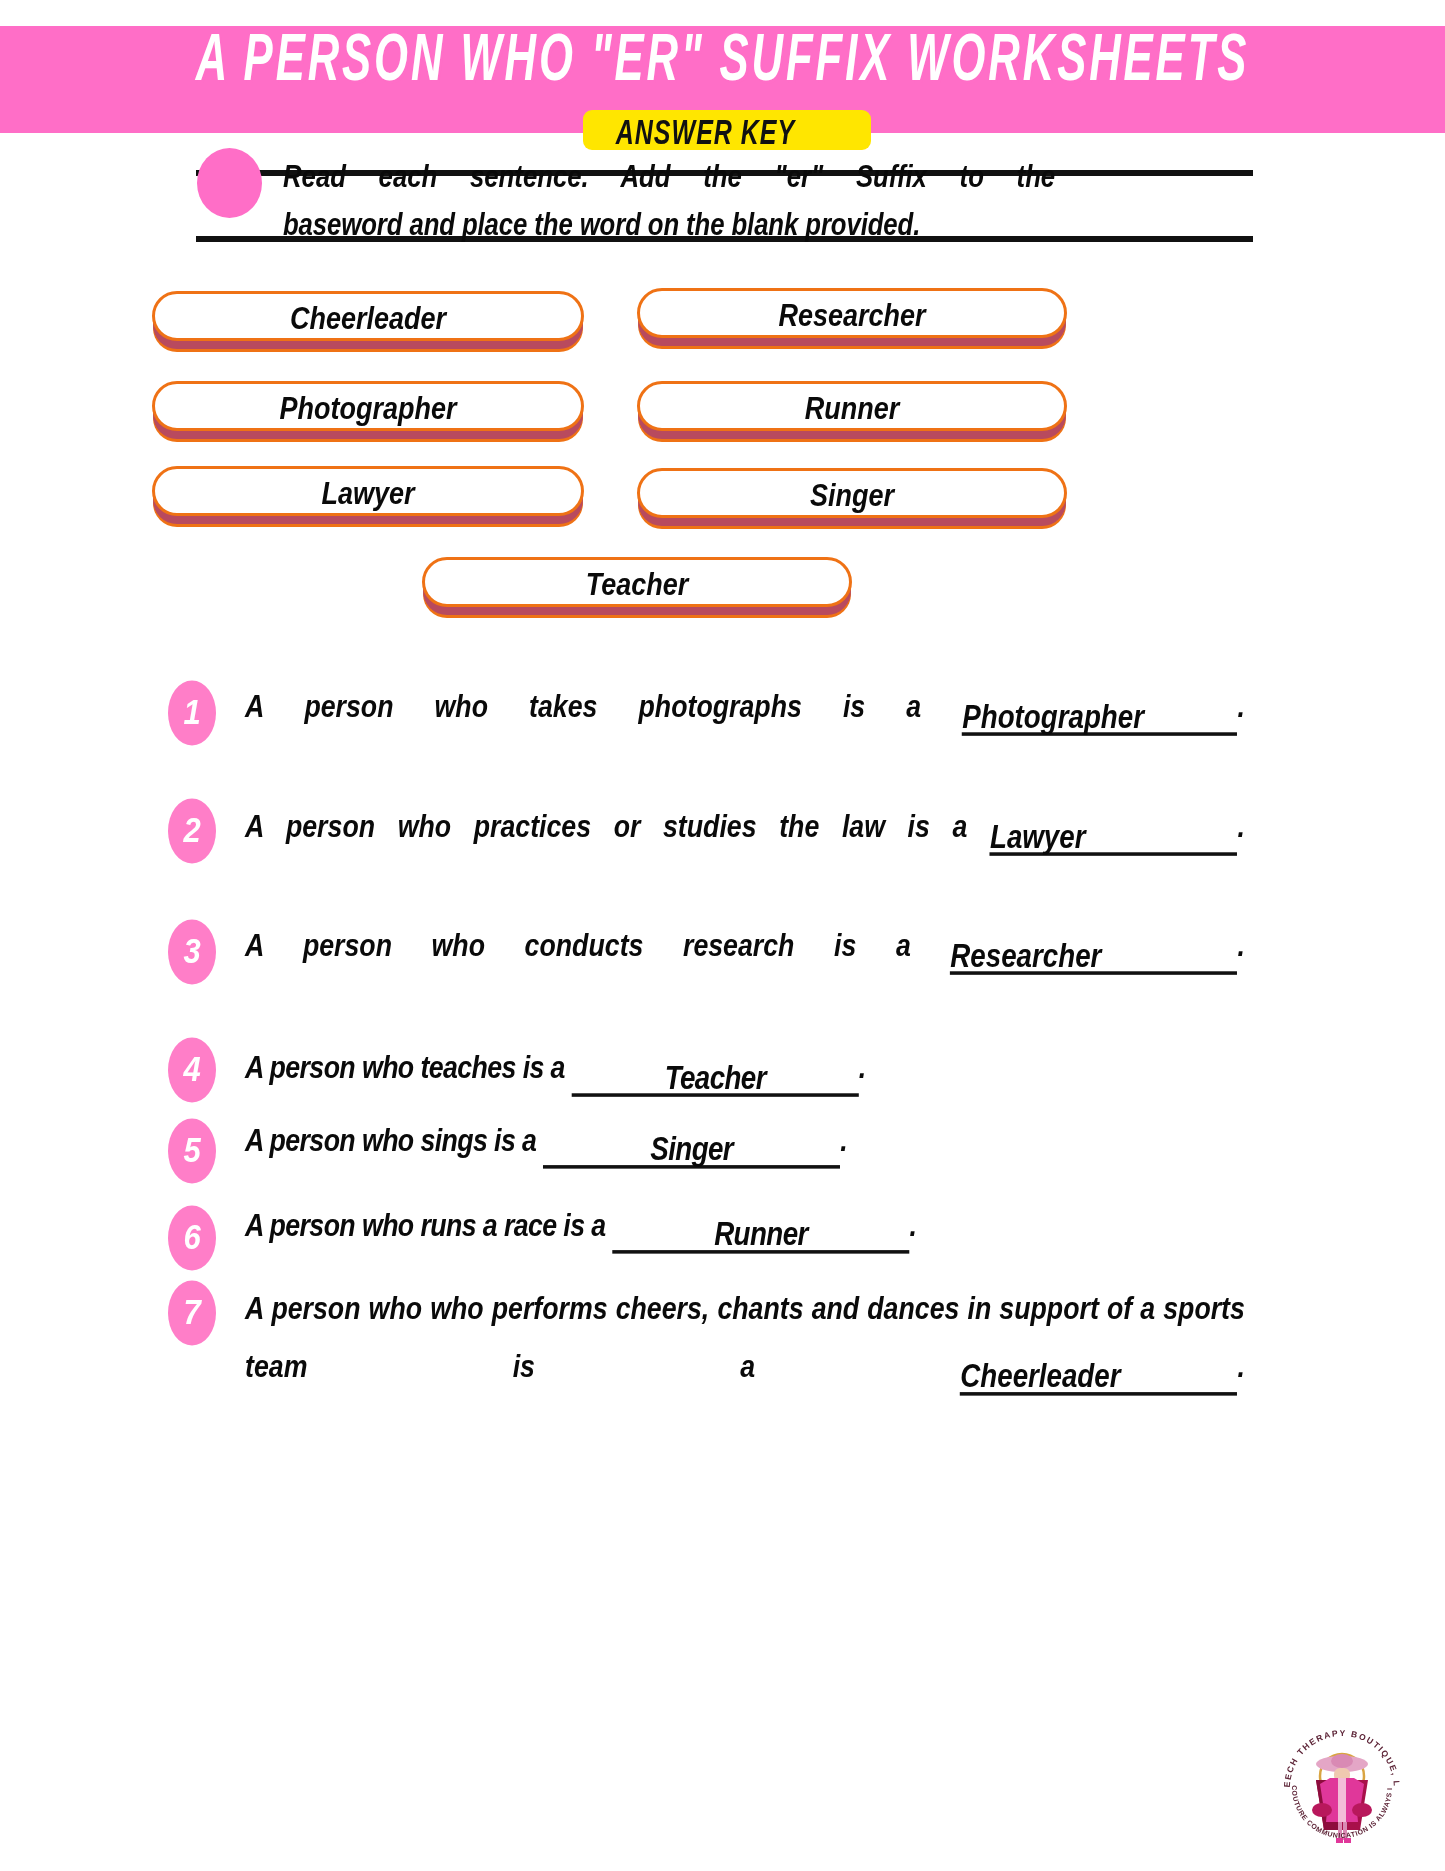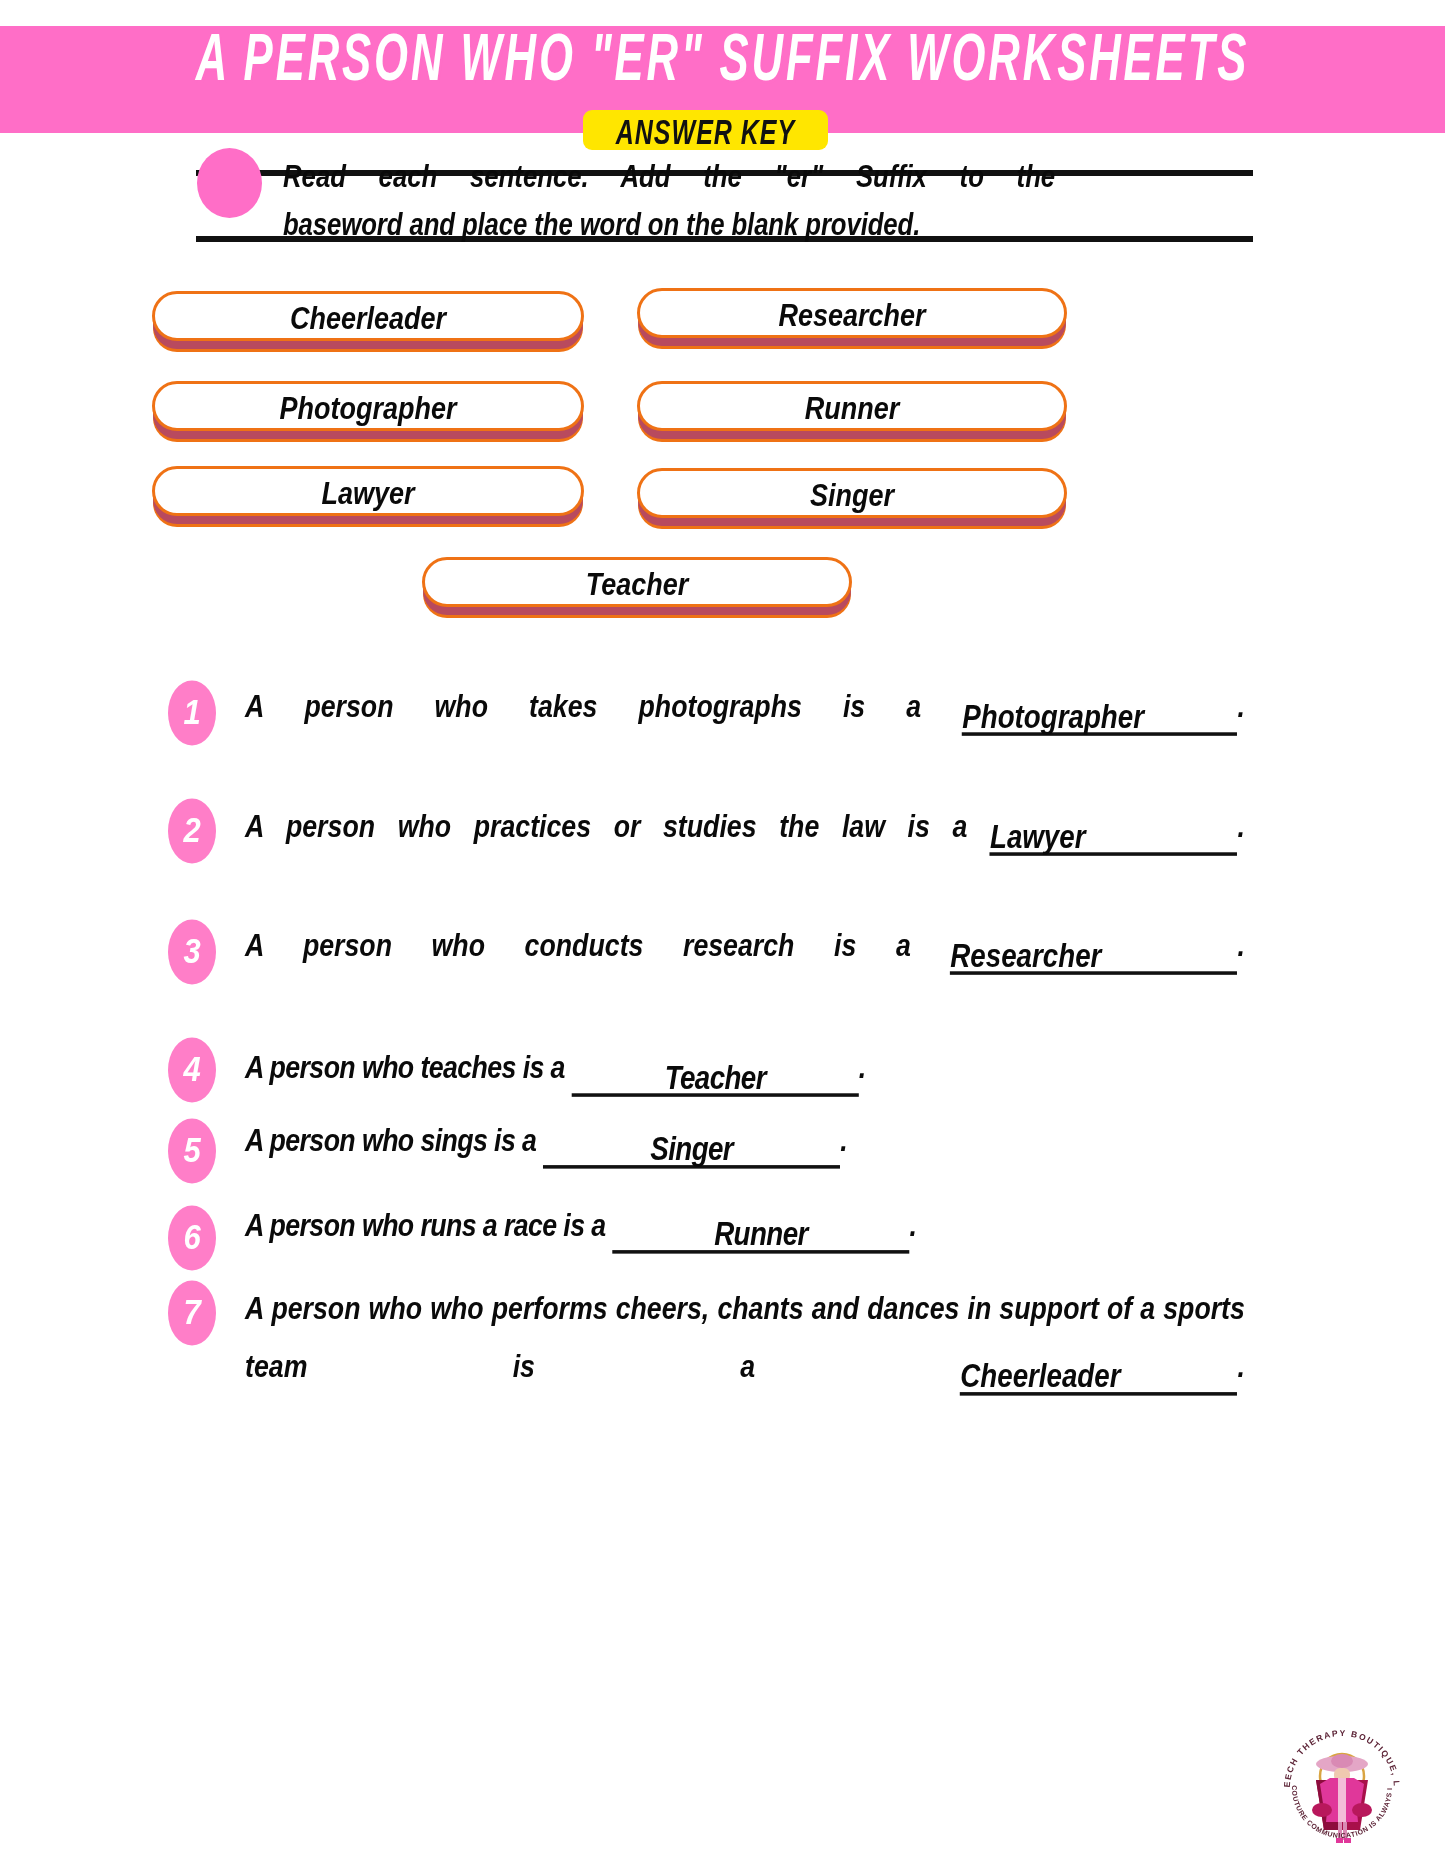--- a/index.html
+++ b/index.html
@@ -34,21 +34,21 @@
     transform: scaleY(1.5) scaleX(0.97);
     transform-origin: center top;
     white-space: nowrap;
     text-shadow: 2px 2px 0 rgba(255,110,199,0.5);
   }
 
   
   .answer-key-badge {
     position: absolute;
     left: 583px; top: 110px;
-    width: 245px; height: 40px;
+    width: 288px; height: 40px;
     background: #ffe600;
     border-radius: 9px;
     z-index: 5;
   }
   .answer-key-label {
     position: absolute;
     left: 0; top: 1px;
     width: 245px;
     text-align: center;
     color: #111111;

